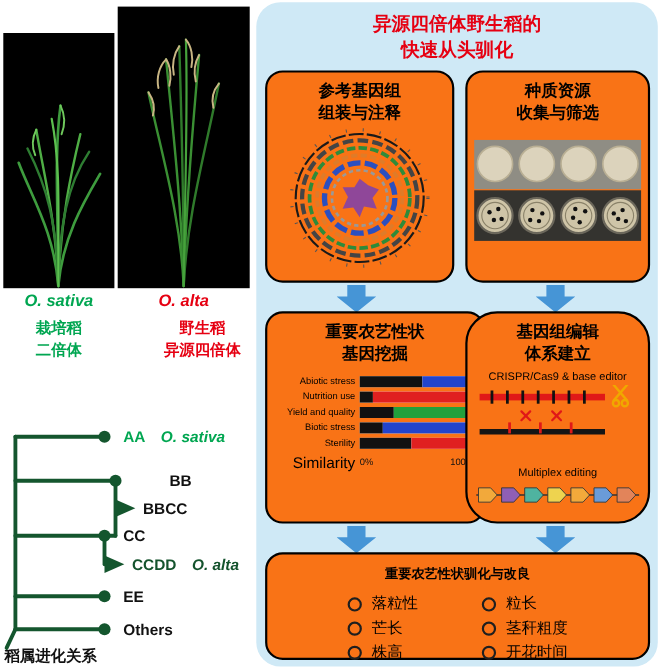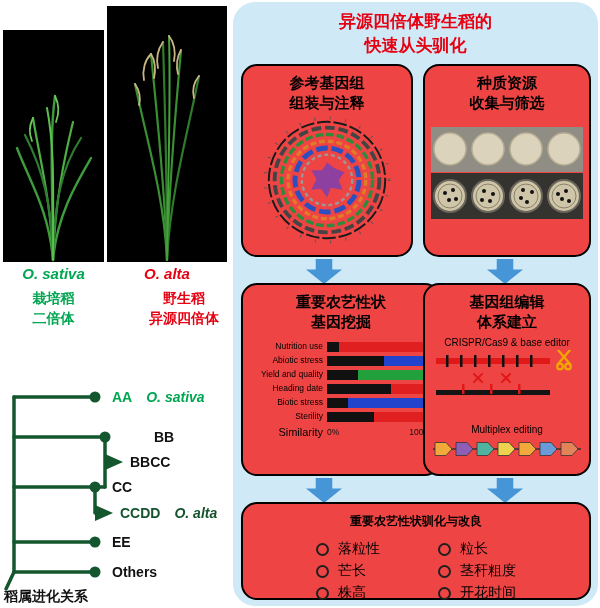--- a/index.html
+++ b/index.html
@@ -20,44 +20,44 @@
   .tree-label{position:absolute;font-weight:bold;font-size:14px;color:#111;white-space:nowrap;}
   .tree-label.green{color:#00a651;}
   .tree-label.red{color:#14532d;}
   .tree-label .sp{font-style:italic;margin-left:14px;}
   .tree-caption{position:absolute;left:4px;top:588px;font-size:14px;font-weight:bold;color:#111;}
 
   
   .panel{position:absolute;left:233px;top:2px;width:365px;height:604px;background:#cfe9f6;border-radius:22px;}
   .panel-title{position:absolute;top:8px;left:0;width:100%;text-align:center;color:#e60012;
                font-size:17px;font-weight:bold;line-height:1.4;}
-  .box{position:absolute;background:#ef4444;border:2.5px solid #000;border-radius:16px;box-sizing:border-box;}
+  .box{position:absolute;background:#f97316;border:2.5px solid #000;border-radius:16px;box-sizing:border-box;}
   .box1{left:8px;top:62px;width:172px;height:193px;}
   .box2{left:190px;top:62px;width:168px;height:193px;}
   .box3{left:8px;top:281px;width:200px;height:193px;}
-  .box4{left:190px;top:281px;width:168px;height:193px;}
+  .box4{left:190px;top:281px;width:168px;height:193px;border-radius:29px;}
   .box5{left:8px;top:500px;width:350px;height:98px;}
   .box-title{text-align:center;font-weight:bold;font-size:15px;line-height:1.32;margin-top:7px;color:#000;}
   .center{text-align:center;}
 
   .flow-arrow{position:absolute;width:36px;height:25px;background:#4695d6;
       clip-path:polygon(27% 0,73% 0,73% 42%,100% 42%,50% 100%,0 42%,27% 42%);}
   .arr1{left:73px;top:257px;}
   .arr2{left:254px;top:257px;}
   .arr3{left:73px;top:476px;}
   .arr4{left:254px;top:476px;}
 
   
   .chart{margin:8px 8px 0 6px;}
   .crow{display:flex;align-items:center;height:14px;}
   .clabel{width:74px;text-align:right;font-size:8.5px;padding-right:4px;line-height:1;color:#000;}
   .cbar{flex:1;height:10px;display:flex;background:#fff;}
   .cseg{height:100%;}
   .caxis{display:flex;align-items:center;margin-top:3px;font-size:8.5px;}
-  .caxis .clabel{font-size:11px;}
+  .caxis .clabel{font-size:14px;}
   .caxis-bar{flex:1;display:flex;justify-content:space-between;}
 
   
   .ed-caption{font-size:10px;text-align:center;margin-top:5px;color:#000;}
   .ed-wrap{text-align:center;margin-top:2px;}
 
   
   .b5-title{text-align:center;font-weight:bold;font-size:12px;margin-top:9px;color:#000;}
   .b5-cols{display:flex;justify-content:center;gap:58px;margin-top:6px;}
   .li{display:flex;align-items:center;gap:9px;font-size:14px;margin:4px 0;color:#000;}
@@ -239,45 +239,38 @@
     <div class="flow-arrow arr1"></div>
     <div class="flow-arrow arr2"></div>
 
     <div class="box box3">
       <div class="box-title">
         <span>重要农艺性状</span><br>
         <span>基因挖掘</span>
       </div>
       <div class="chart">
         <div class="crow">
+          <div class="clabel">Abiotic stress</div>
+          <div class="cbar">
+              <div class="cseg" style="width:55%;background:#111;"></div>
+              <div class="cseg" style="width:43%;background:#2244cc;"></div>
+            </div>
+        </div>
+        <div class="crow">
           <div class="clabel">Nutrition use</div>
           <div class="cbar">
               <div class="cseg" style="width:12%;background:#111;"></div>
               <div class="cseg" style="width:86%;background:#e02020;"></div>
             </div>
         </div>
         <div class="crow">
-          <div class="clabel">Abiotic stress</div>
-          <div class="cbar">
-              <div class="cseg" style="width:55%;background:#111;"></div>
-              <div class="cseg" style="width:43%;background:#2244cc;"></div>
-            </div>
-        </div>
-        <div class="crow">
           <div class="clabel">Yield and quality</div>
           <div class="cbar">
               <div class="cseg" style="width:30%;background:#111;"></div>
               <div class="cseg" style="width:68%;background:#22a03c;"></div>
-            </div>
-        </div>
-        <div class="crow">
-          <div class="clabel">Heading date</div>
-          <div class="cbar">
-              <div class="cseg" style="width:62%;background:#111;"></div>
-              <div class="cseg" style="width:36%;background:#e02020;"></div>
             </div>
         </div>
         <div class="crow">
           <div class="clabel">Biotic stress</div>
           <div class="cbar">
               <div class="cseg" style="width:20%;background:#111;"></div>
               <div class="cseg" style="width:78%;background:#2244cc;"></div>
             </div>
         </div>
         <div class="crow">

